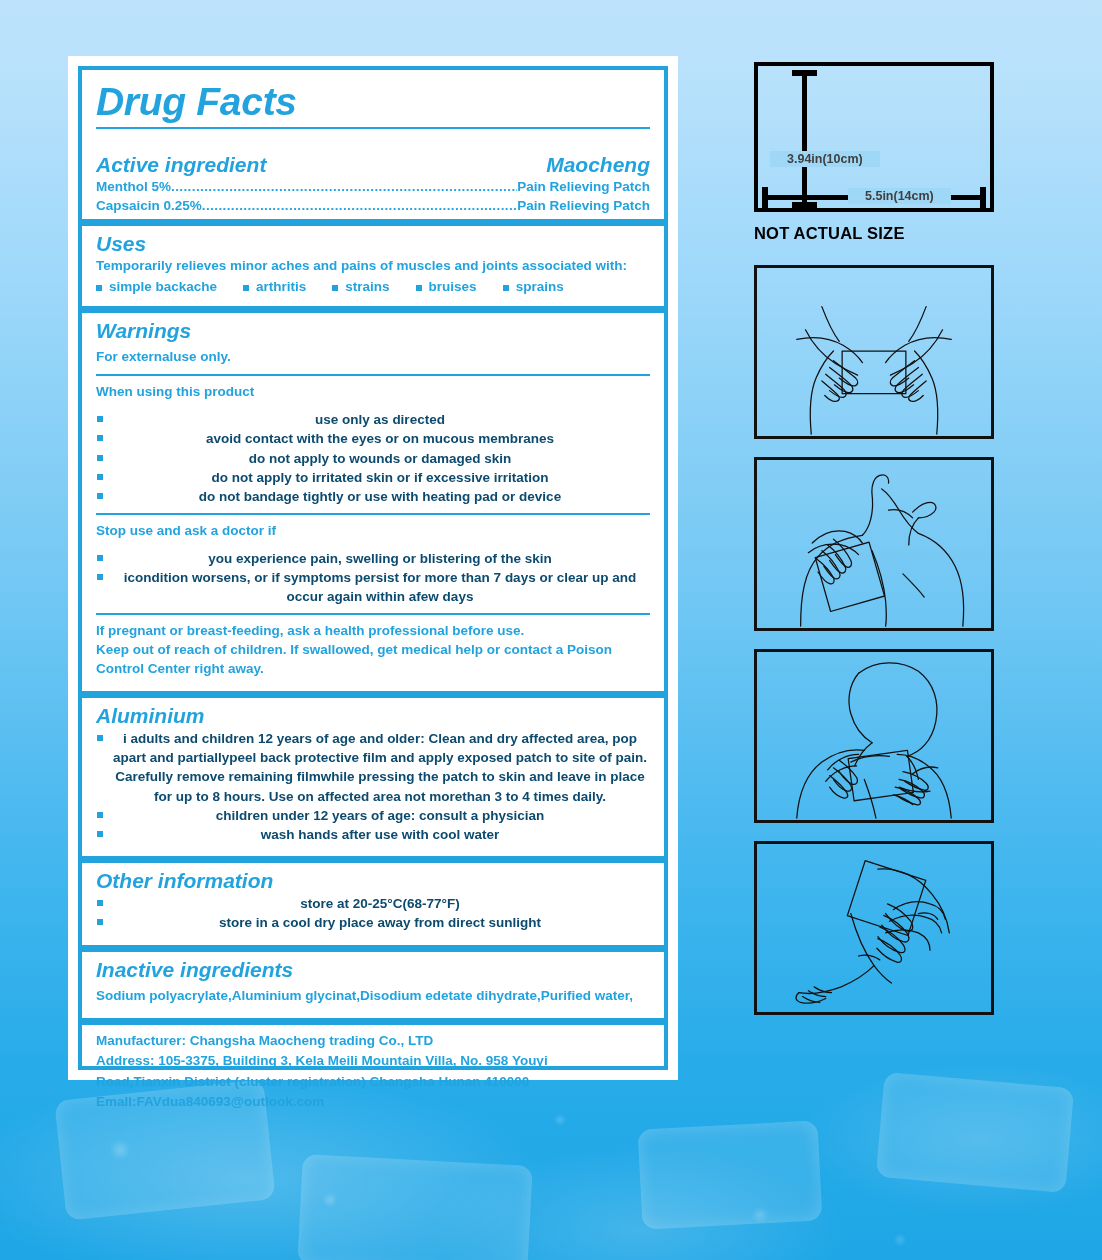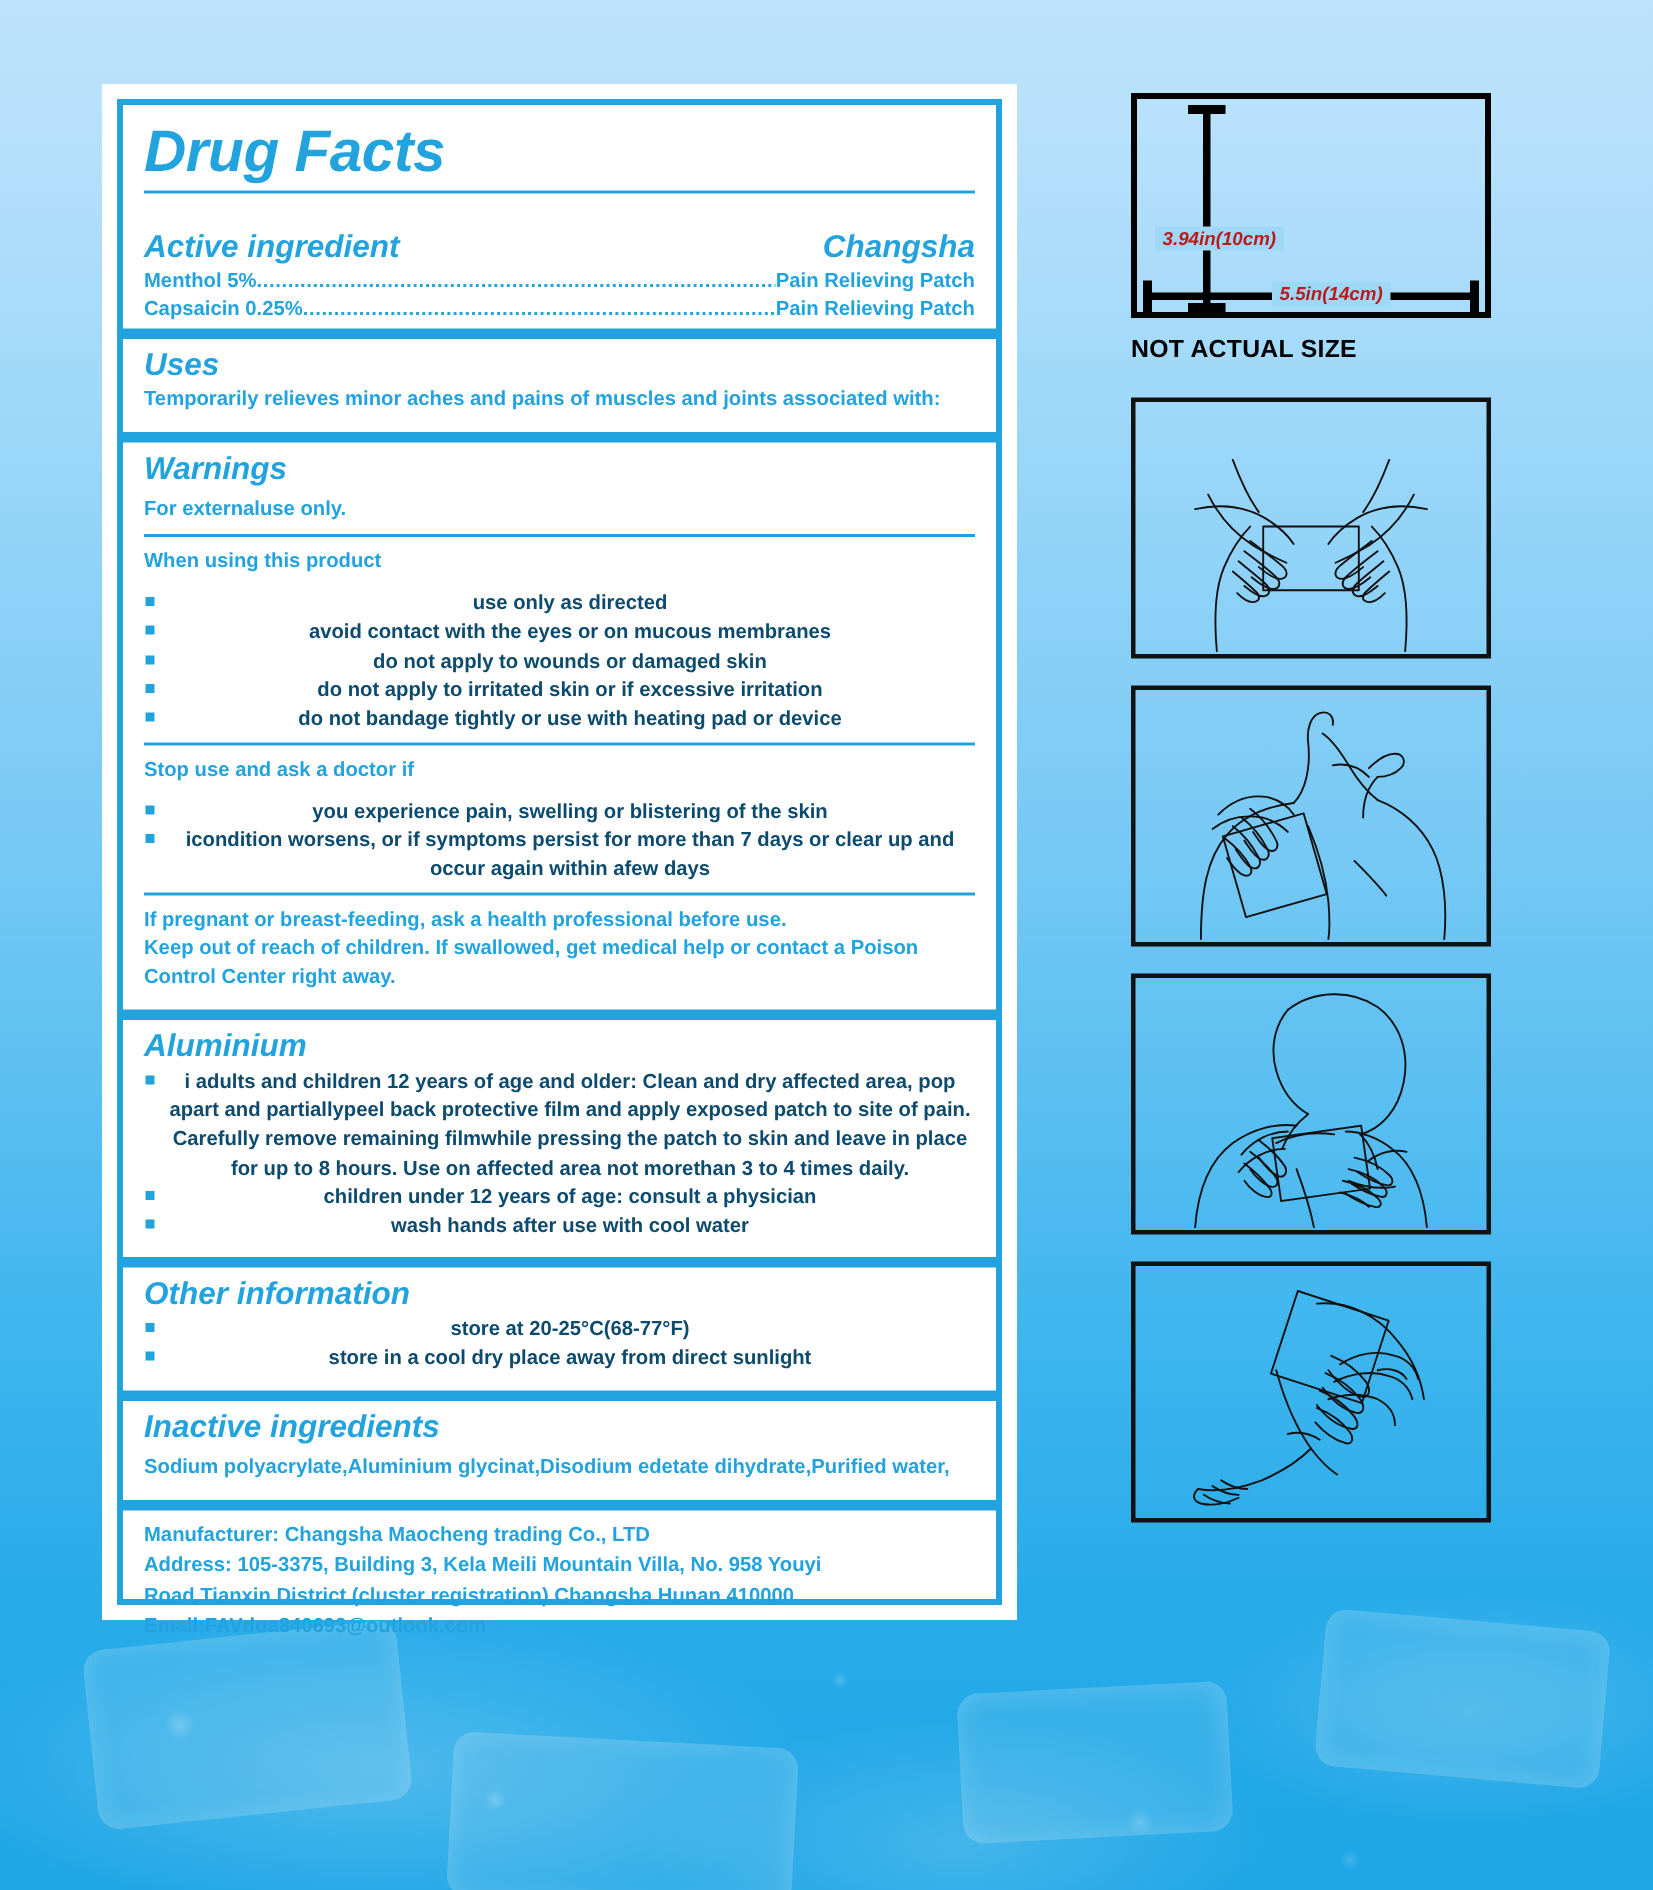--- a/index.html
+++ b/index.html
@@ -77,22 +77,22 @@
   
   .right { position:absolute; left:754px; top:62px; width:240px; }
   .dimbox { position:relative; width:240px; height:150px;
             border:4px solid #000; background:transparent; }
   .vline { position:absolute; left:44px; top:8px; width:5px; height:134px; background:#000; }
   .vcap-t { position:absolute; left:34px; top:4px; width:25px; height:6px; background:#000; }
   .vcap-b { position:absolute; left:34px; top:136px; width:25px; height:6px; background:#000; }
   .hline { position:absolute; left:6px; top:129px; width:222px; height:5px; background:#000; }
   .hcap-l { position:absolute; left:4px; top:121px; width:6px; height:21px; background:#000; }
   .hcap-r { position:absolute; left:222px; top:121px; width:6px; height:21px; background:#000; }
-  .dimlabel { position:absolute; font-size:12.5px; font-weight:bold; color:#b91c1c;
-              background:#9fd7f7; padding:1px 5px; white-space:nowrap;font-style:italic; }
+  .dimlabel { position:absolute; font-size:12.5px; font-weight:bold; color:#404040;
+              background:#9fd7f7; padding:1px 17px; white-space:nowrap; }
   .dim-v { left:12px; top:85px; }
   .dim-h { left:90px; top:122px; }
   .nas { font-size:16.5px; font-weight:bold; color:#000;
          letter-spacing:0.2px; margin-top:12px; }
 
   .panel { width:240px; height:174px; border:3px solid #111; margin-top:18px;
            position:relative; overflow:hidden; }
   .panel svg { position:absolute; left:0; top:0; width:100%; height:100%; }
   .panel-1 { margin-top:22px; }
 </style>
@@ -108,39 +108,46 @@
   <div class="facts">
 
     <div class="pad">
       <h1 class="title">Drug Facts</h1>
       <div class="rule-title"></div>
     </div>
 
     <div class="pad">
       <div class="row-head">
         <div class="l">Active ingredient</div>
-        <div class="r">Changsha</div>
+        <div class="r">Maocheng</div>
       </div>
       <div class="ing">
         <span class="nm">Menthol 5%</span>
         <span class="dots">............................................................................................</span>
         <span class="pp">Pain Relieving Patch</span>
       </div>
       <div class="ing">
         <span class="nm">Capsaicin 0.25%</span>
         <span class="dots">............................................................................................</span>
         <span class="pp">Pain Relieving Patch</span>
       </div>
     </div>
 
     <div class="rule-thick"></div>
 
     <div class="blk">
       <h2 class="sec">Uses</h2>
       <p class="body">Temporarily relieves minor aches and pains of muscles and joints associated with:</p>
+      <div class="inline-bullets">
+        <span>simple backache</span>
+        <span>arthritis</span>
+        <span>strains</span>
+        <span>bruises</span>
+        <span>sprains</span>
+      </div>
     </div>
 
     <div class="rule-thick"></div>
 
     <div class="blk">
       <h2 class="sec">Warnings</h2>
       <p class="body tight">For externaluse only.</p>
       <div class="rule-thin"></div>
 
       <p class="body">When using this product</p>

